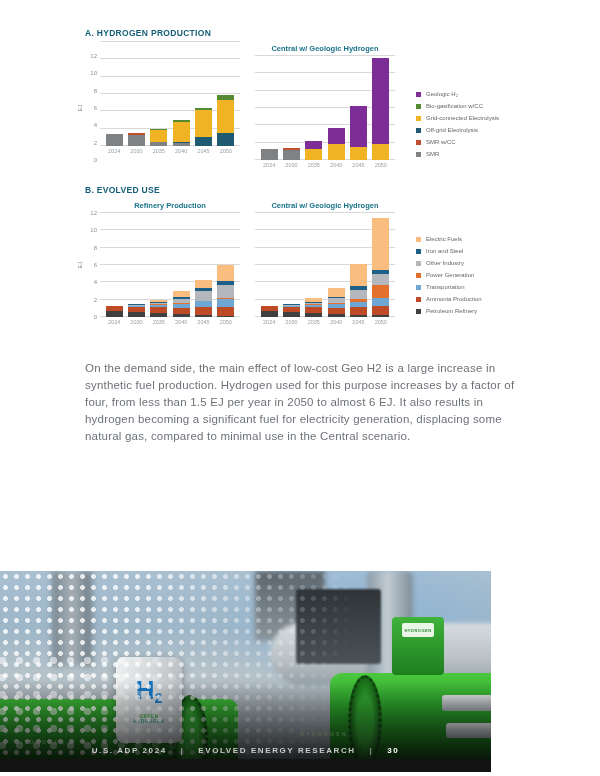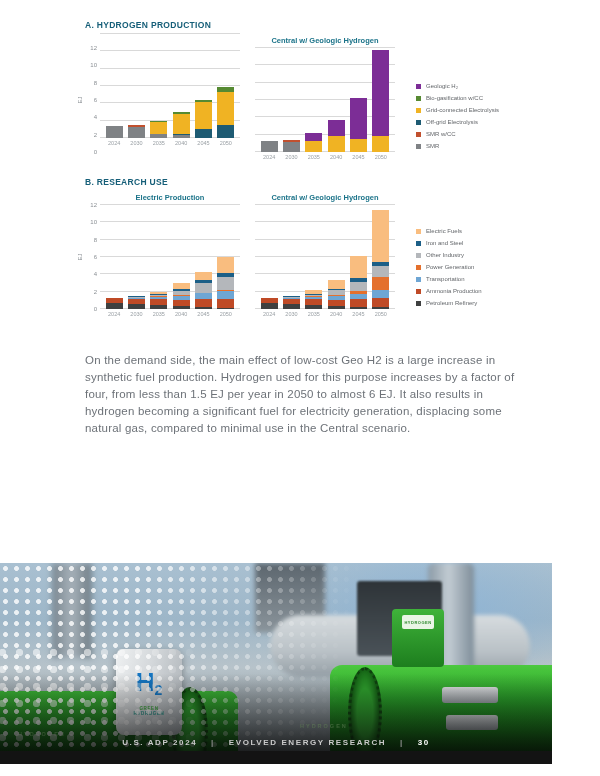--- a/index.html
+++ b/index.html
@@ -6,21 +6,21 @@
   html,body { width:600px; height:776px; }
   body { font-family:"Liberation Sans", sans-serif; background:#ffffff; }
   .page { position:relative; width:600px; height:776px; background:#ffffff; overflow:hidden; }
 
   
   .caption { margin:80px 70px 0 85px; width:450px; font-size:9.5px; line-height:1.35;
              color:#3a4650; font-weight:700; letter-spacing:0.1px; }
   .caption .fig-label { color:#16222c; }
 
   
-  .section-label { margin:20px 0 0 85px; font-size:8.5px; font-weight:700;
+  .section-label { margin:28px 0 0 85px; font-size:8.5px; font-weight:700;
                    color:#155e78; letter-spacing:0.3px; }
 
   
   .chart-row { display:flex; margin-left:80px; margin-top:4px; }
   .yaxis { width:20px; position:relative; margin-top:14px; height:104px; }
   .ylab { position:absolute; left:-4px; top:50%; transform:translateY(-50%) rotate(-90deg);
           font-size:6px; color:#8a8f94; }
   .ytick { position:absolute; right:3px; font-size:6px; color:#8a8f94; line-height:6px; }
   .panel { width:140px; margin-right:15px; }
   .panel-title { height:14px; font-size:7.5px; font-weight:700; color:#1b7389;
@@ -36,21 +36,21 @@
   .legend { margin-left:6px; align-self:flex-end; margin-bottom:9px; }
   .legend-item { display:flex; align-items:center; height:12px; }
   .legend-swatch { width:5px; height:5px; margin-right:5px; flex:0 0 auto; }
   .legend-label { font-size:6px; color:#63666a; white-space:nowrap; }
 
   
   .body-text { margin:34px 70px 0 85px; width:445px; font-size:11.5px; line-height:17px;
                color:#6d7278; letter-spacing:0.2px; }
 
   
-  .photo { position:absolute; left:0; bottom:12px; width:552px; height:201px; overflow:hidden;
+  .photo { position:absolute; left:0; bottom:4px; width:491px; height:201px; overflow:hidden;
            background:linear-gradient(180deg,#a9c0d1 0%,#9db6c8 28%,#b7c3ca 52%,#98a2a8 72%,#6e787e 100%); }
   .sky-glow { position:absolute; right:-40px; top:-30px; width:320px; height:160px;
               background:radial-gradient(ellipse at center, rgba(140,180,215,0.9), rgba(140,180,215,0) 70%); }
   .bg-pipe-v1 { position:absolute; left:52px; top:0; width:40px; height:95px;
                 background:linear-gradient(90deg,#77848d,#a7b2ba 50%,#6d7a83); filter:blur(3px); }
   .bg-pipe-v2 { position:absolute; right:78px; top:0; width:46px; height:160px;
                 background:linear-gradient(90deg,#8b9aa6,#c2ccd3 45%,#7e8d99); filter:blur(2px); border-radius:6px; }
   .bg-struct { position:absolute; left:255px; top:0; width:70px; height:70px;
                background:linear-gradient(180deg,#5c666e,#8b959c); filter:blur(2.5px); }
   .bg-tank { position:absolute; left:270px; top:52px; width:260px; height:62px; border-radius:31px;
@@ -244,35 +244,35 @@
           <span class="legend-swatch" style="background: rgb(193, 80, 46);"></span>
           <span class="legend-label">SMR w/CC</span>
         </div>
         <div class="legend-item">
           <span class="legend-swatch" style="background: rgb(127, 130, 133);"></span>
           <span class="legend-label">SMR</span>
         </div>
       </div>
   </div>
 
-  <div class="section-label" style="margin-top:16px;">B. RESEARCH USE</div>
+  <div class="section-label" style="margin-top:16px;">B. EVOLVED USE</div>
 
   <div class="chart-row">
     <div class="yaxis">
       <span class="ylab">EJ</span>
     <span class="ytick" style="bottom: -3px;">0</span>
         <span class="ytick" style="bottom: 14.3333px;">2</span>
         <span class="ytick" style="bottom: 31.6667px;">4</span>
         <span class="ytick" style="bottom: 49px;">6</span>
         <span class="ytick" style="bottom: 66.3333px;">8</span>
         <span class="ytick" style="bottom: 83.6667px;">10</span>
         <span class="ytick" style="bottom: 101px;">12</span>
       </div>
     <div class="panel">
-      <div class="panel-title">Electric Production</div>
+      <div class="panel-title">Refinery Production</div>
       <div class="plot">
           <div class="gridline" style="bottom: 0px;"></div>
           <div class="gridline" style="bottom: 17.3333px;"></div>
           <div class="gridline" style="bottom: 34.6667px;"></div>
           <div class="gridline" style="bottom: 52px;"></div>
           <div class="gridline" style="bottom: 69.3333px;"></div>
           <div class="gridline" style="bottom: 86.6667px;"></div>
           <div class="gridline" style="bottom: 104px;"></div>
           <div class="bar">
             <div class="bar-seg" style="height: 6.5px; background: rgb(63, 64, 64);"></div>

